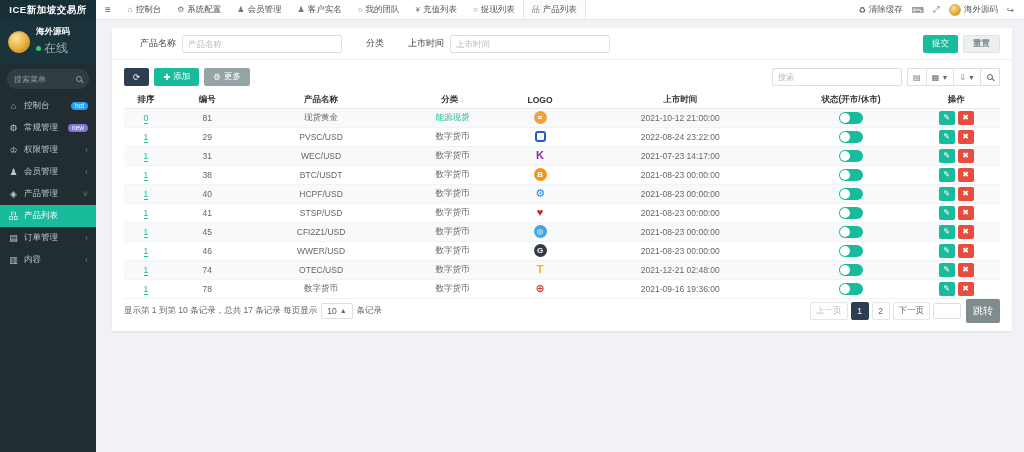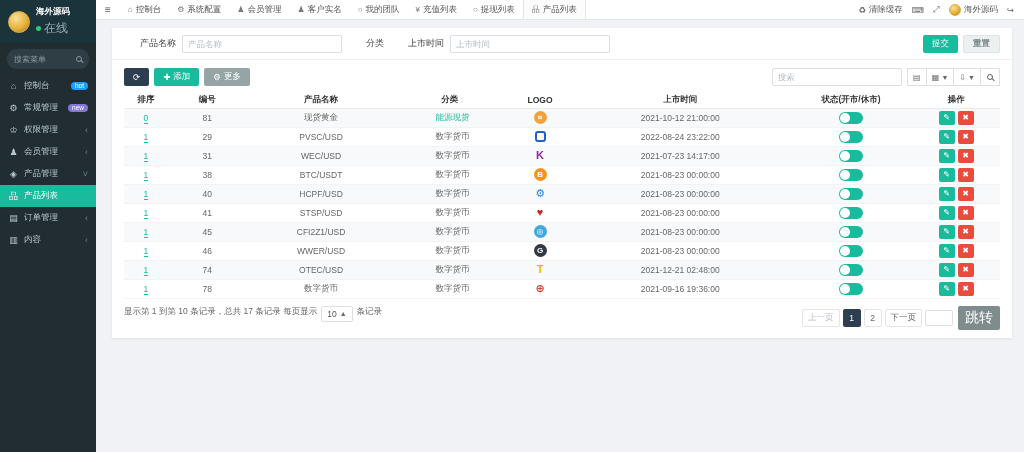--- a/index.html
+++ b/index.html
@@ -101,39 +101,40 @@
   .toggle { width:24px; height:12px; border-radius:7px; background:#18bc9c; display:inline-block;
             position:relative; cursor:pointer; vertical-align:middle; }
   .toggle::after { content:''; position:absolute; width:10px; height:10px; border-radius:50%;
                    background:#fff; top:1px; left:1px; }
   .op-btn { width:16px; height:14px; border:0; border-radius:2px; color:#fff; font-size:8px;
             cursor:pointer; display:inline-flex; align-items:center; justify-content:center; }
   .op-edit { background:#18bc9c; margin-right:3px; }
   .op-del { background:#e74c3c; }
 
   
-  .table-footer { display:flex; align-items:flex-start; margin-top:7px; font-size:8.5px; color:#666; }
+  .table-footer { display:flex; align-items:center; font-size:8.5px; color:#666; }
   .psize { display:inline-flex; align-items:center; gap:3px; border:1px solid #dcdfe3; border-radius:2px;
            height:16px; padding:0 5px; margin:0 4px; cursor:pointer; color:#555; }
   .pager { margin-left:auto; display:flex; align-items:center; gap:3px; }
   .page-btn { min-width:18px; height:18px; padding:0 5px; border:1px solid #e3e6e9; background:#fff;
               color:#666; font-size:8.5px; display:inline-flex; align-items:center; justify-content:center;
               cursor:pointer; border-radius:2px; }
   .page-btn.active { background:#2c3e50; border-color:#2c3e50; color:#fff; }
   .page-btn.disabled { color:#b9bec4; cursor:default; }
   .jump-input { width:28px; height:16px; border:1px solid #dcdfe3; border-radius:2px; outline:0; }
   .jump-btn { height:24px; padding:0 7px; background:#7f8c8d; color:#fff; border:0; border-radius:2px;
-              font-size:14px; cursor:pointer; margin-left:2px; font-family:inherit; }
+              font-size:10px; cursor:pointer; margin-left:2px; font-family:inherit; }
 </style>
 </head>
 <body>
 
 <div class="app">
 
   <div class="sidebar">
+    <div class="logo">ICE新加坡交易所</div>
     <div class="userpanel">
       <span class="coin big"></span>
       <span>
         <div class="uname">海外源码</div>
         <div class="ustatus">
           <span class="dot"></span>
           <span>在线</span>
         </div>
       </span>
     </div>

